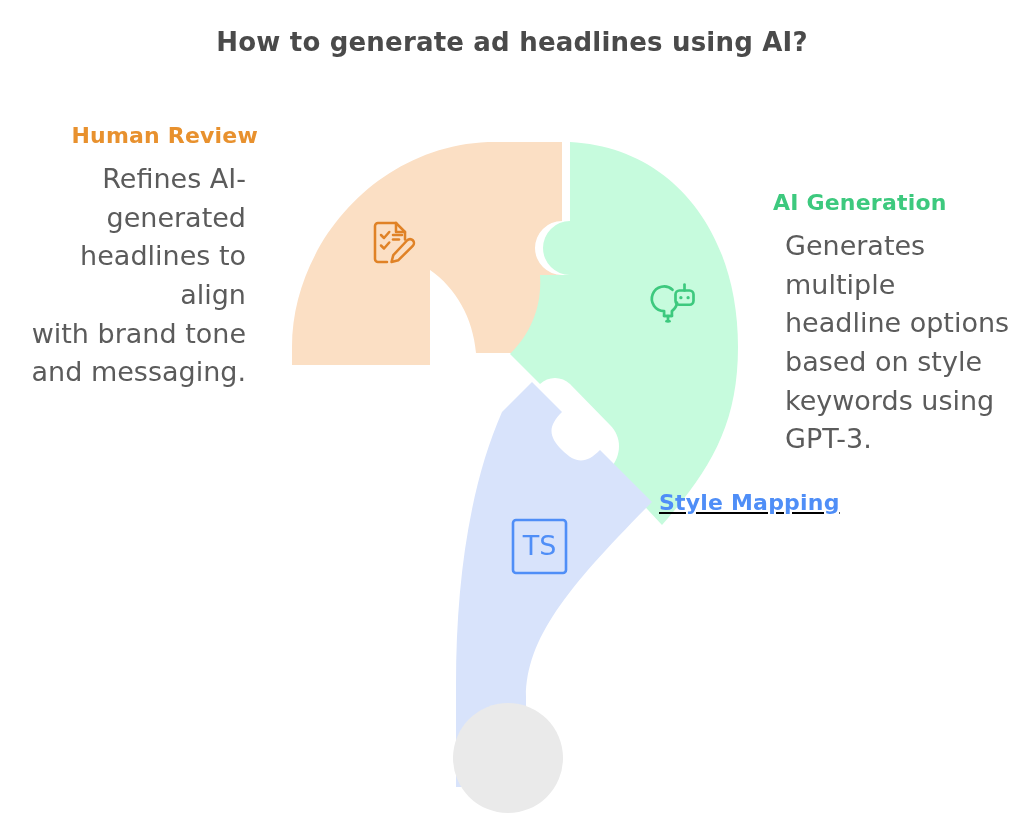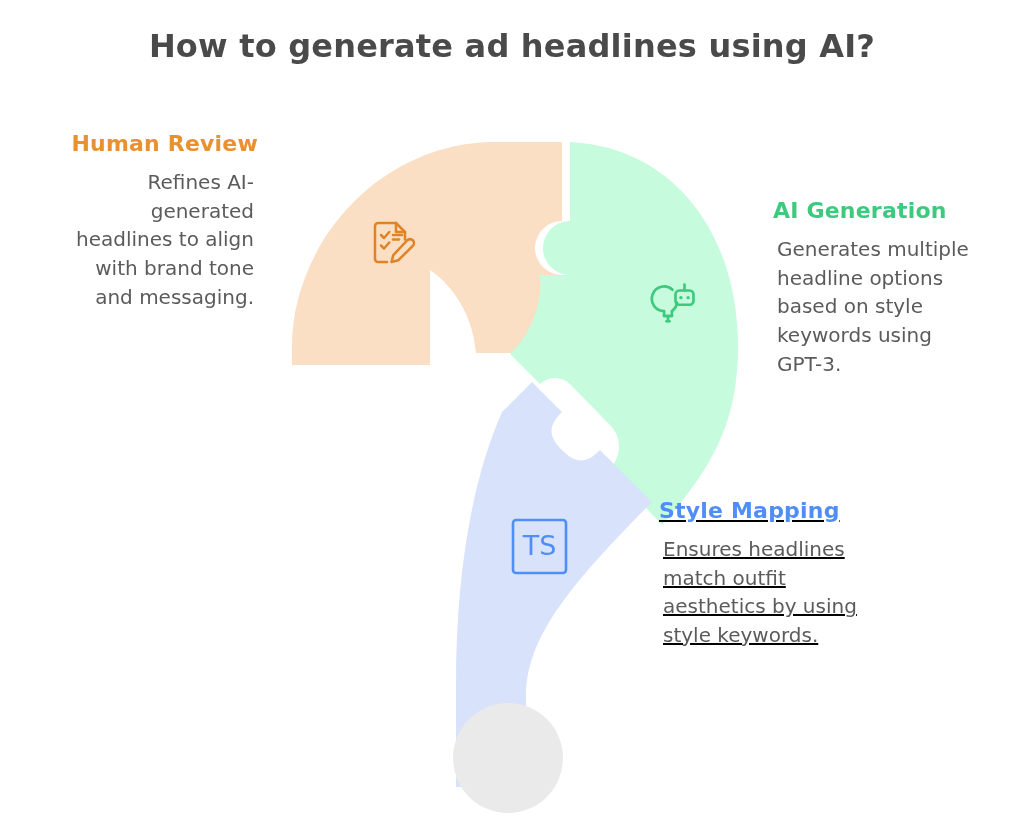--- a/index.html
+++ b/index.html
@@ -15,50 +15,50 @@
     font-family: "DejaVu Sans", sans-serif;
   }
 
   #page-title {
     position: absolute;
     top: 27px;
     left: 0;
     width: 1024px;
     text-align: center;
     font-family: "DejaVu Sans", sans-serif;
-    font-size: 32px;
+    font-size: 26px;
     font-weight: bold;
     letter-spacing: 0.2px;
     color: #4a4a4a;
   }
 
   .stage {
     position: absolute;
     left: 0;
     top: 0;
     width: 1024px;
     height: 824px;
   }
 
   .block { position: absolute; }
 
   .block-title {
     font-family: "DejaVu Sans", sans-serif;
     font-size: 22px;
     font-weight: bold;
     letter-spacing: 0.2px;
-    margin: 8px 0 12px 0;
+    margin: 0 0 12px 0;
     line-height: 1.1;
   }
   .block-body {
     font-family: "DejaVu Sans", sans-serif;
-    font-size: 20px;
+    font-size: 27px;
     line-height: 1.43;
     color: #5b5b5b;
-    margin: 4px;
+    margin: 12px;
     white-space: pre-line;
   }
 
   
   #block-human-review {
     left: 10px;
     top: 124px;
     width: 248px;
     text-align: right;
   }
@@ -217,19 +217,15 @@
     <div class="block-title">AI Generation</div>
     <div class="block-body">Generates multiple
 headline options
 based on style
 keywords using
 GPT-3.</div>
   </div>
 
   <div class="block" id="block-style-mapping">
     <div class="block-title">Style Mapping</div>
-    <div class="block-body">Ensures headlines
-match outfit
-aesthetics by using
-style keywords.</div>
   </div>
 
 </div>
 
 </body></html>

